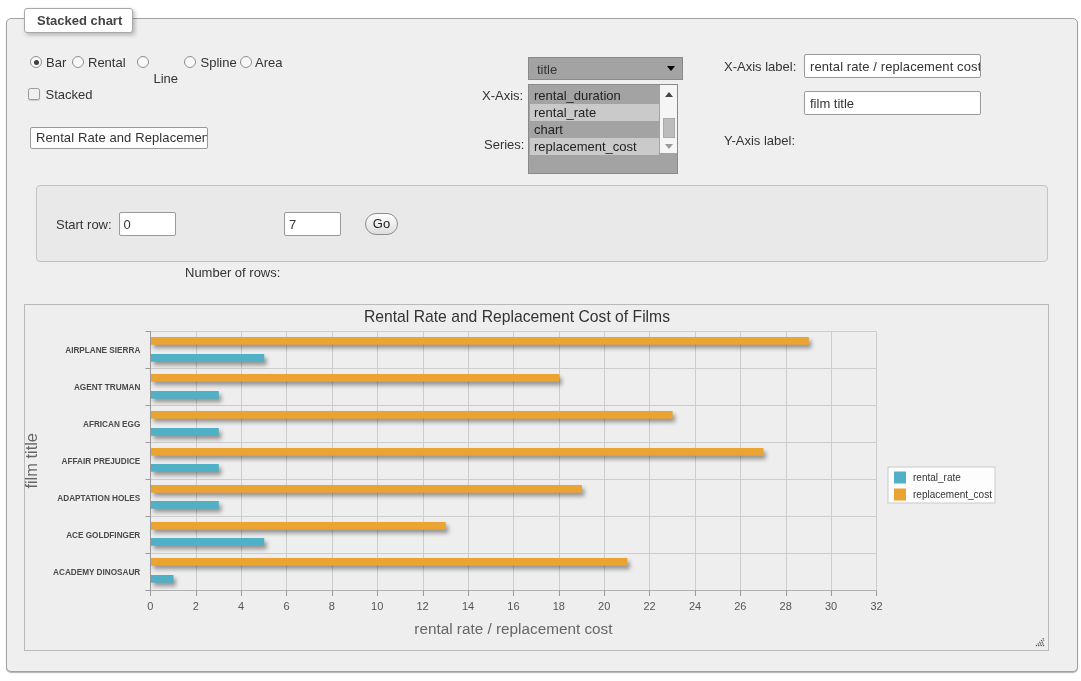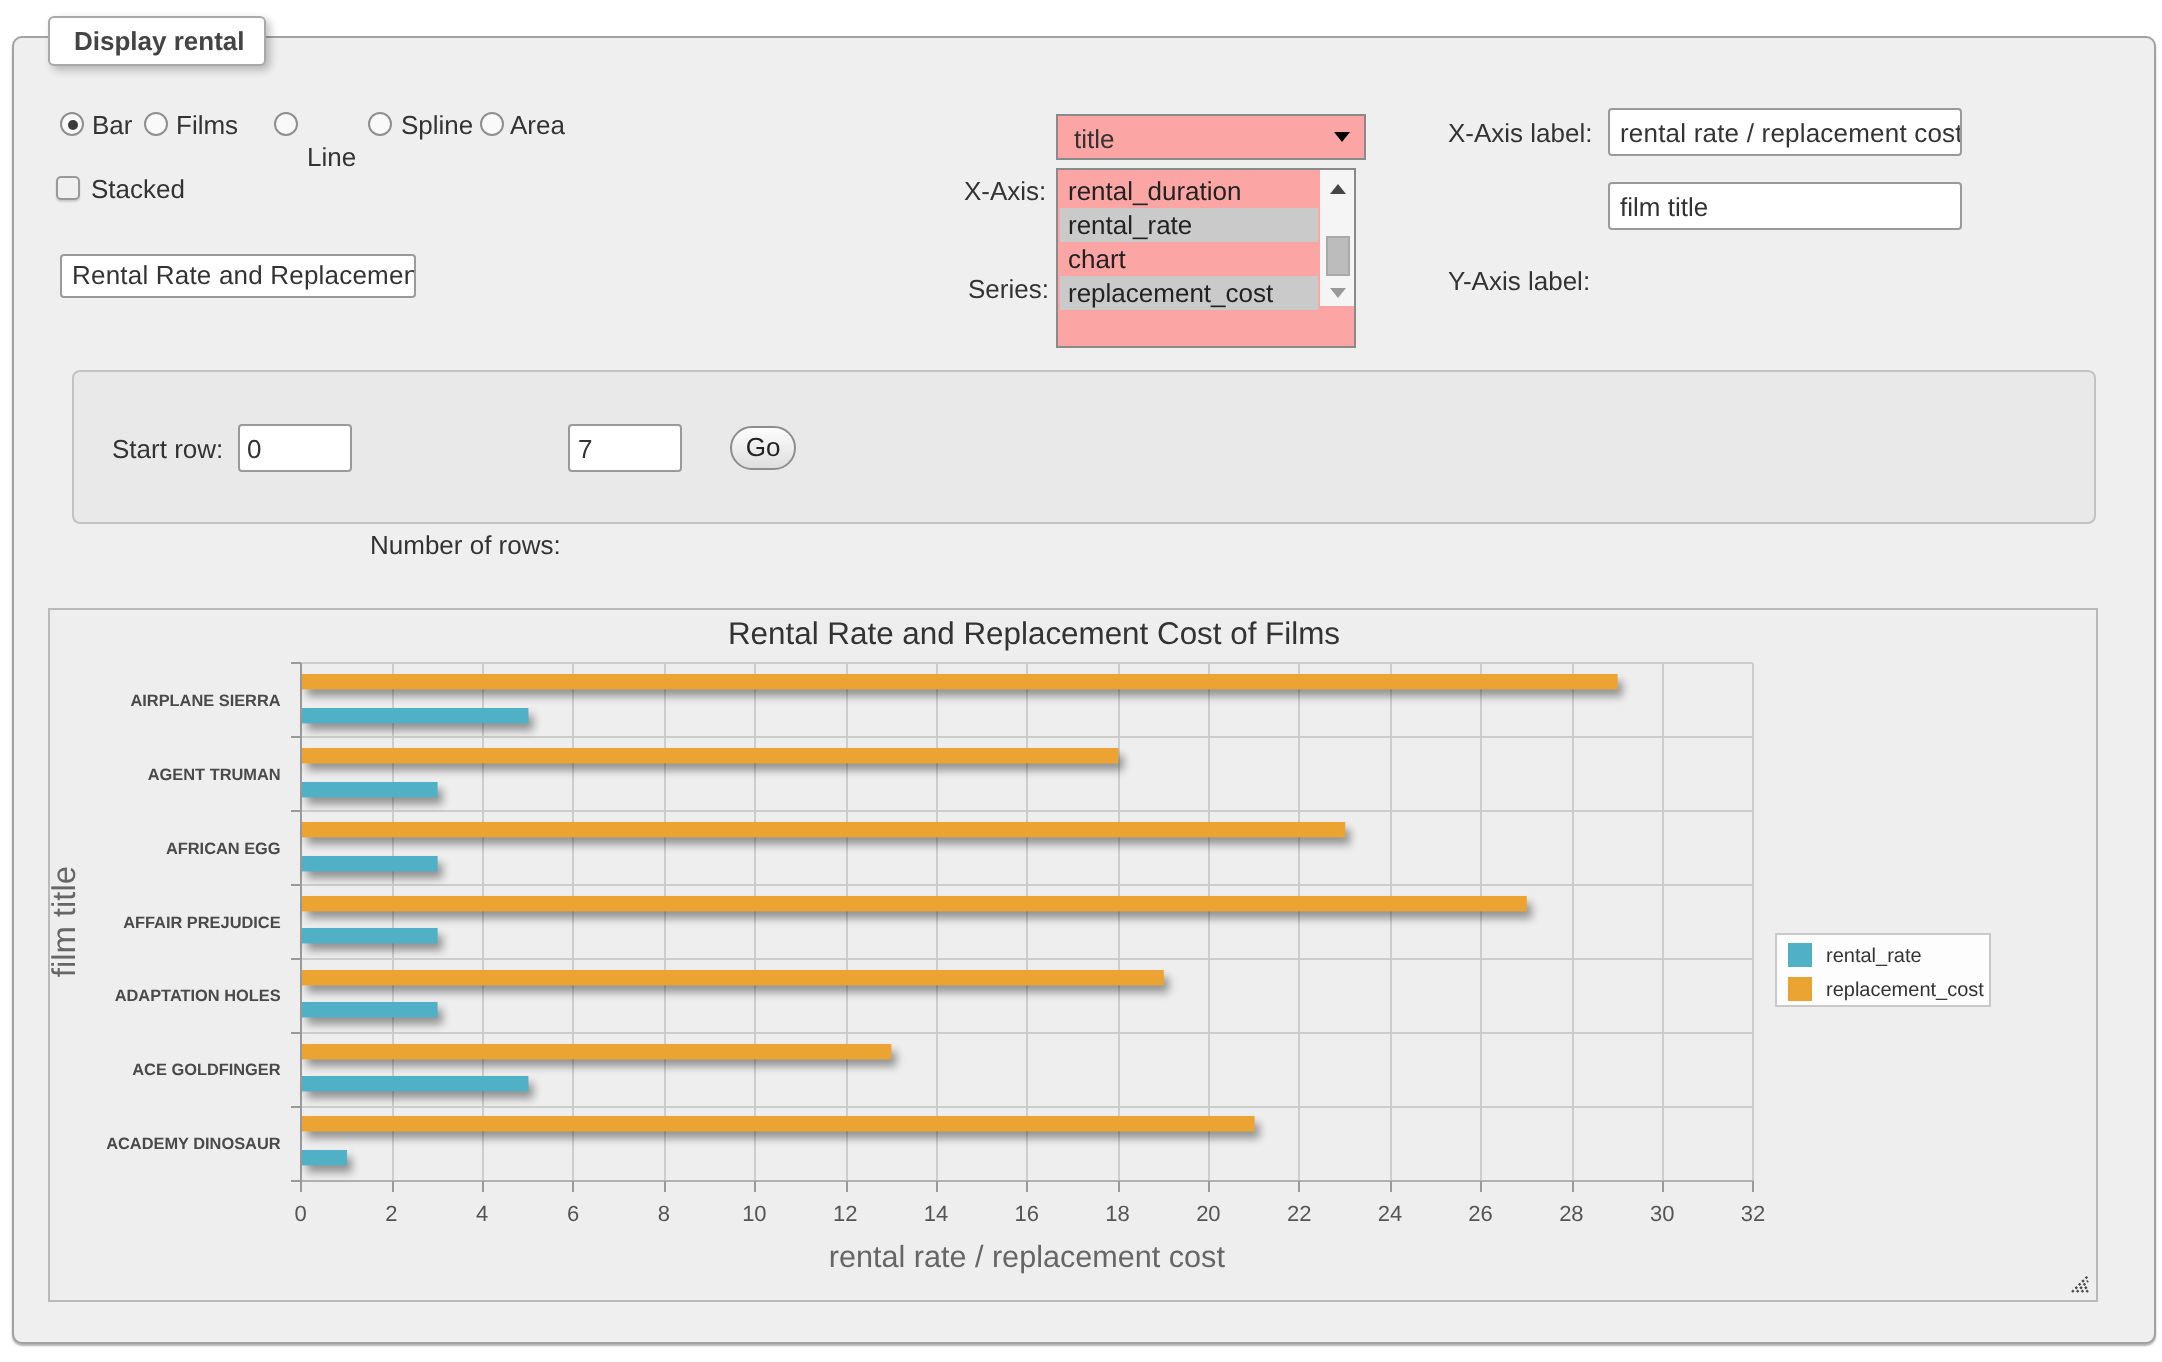--- a/index.html
+++ b/index.html
@@ -9,39 +9,39 @@
 .leg { left:24px; top:8px; height:25px; line-height:24px; padding:0 10px 0 12px; background:#fff;
   border:1px solid #a9a9a9; border-radius:3px; box-shadow:2px 2px 4px rgba(0,0,0,0.25);
   font-weight:bold; color:#444; font-size:13px; }
 .radio { width:12px; height:12px; border:1px solid #8f8f8f; border-radius:50%; background:#f9f9f9; }
 .radio.sel::after { content:""; position:absolute; left:3.25px; top:3.25px; width:5.5px; height:5.5px;
   border-radius:50%; background:#3c3c3c; }
 .chk { width:12px; height:12px; border:1px solid #999; border-radius:2.5px; background:#f0f0f0; box-shadow:0 1px 1px rgba(0,0,0,0.15); }
 .lbl { line-height:14px; white-space:nowrap; }
 input.txt { position:absolute; border:1px solid #9a9a9a; border-radius:2px; background:#fff; color:#333;
   font-family:"Liberation Sans",sans-serif; font-size:13px; padding:0 0 0 4px; }
-.selbox { background:#fca5a5; border:1px solid #8a8a8a; }
+.selbox { background:#a3a3a3; border:1px solid #8a8a8a; }
 .panel { left:36px; top:185px; width:1012px; height:77px; background:#e9e9e9;
   border:1px solid #c3c3c3; border-radius:4px; }
 .gobtn { left:365px; top:213px; width:33px; height:22px; border:1px solid #8d8d8d; border-radius:11px;
   background:linear-gradient(#fdfdfd,#dedede); text-align:center; line-height:20px; color:#222; }
 .chartbox { left:24px; top:304px; width:1025px; height:347px; background:#eeeeee;
   border:1px solid #b9b9b9; }
 .opt { position:absolute; left:1px; height:17px; line-height:17px; padding-left:4px; width:129px;
   font-size:13px; color:#222; white-space:nowrap; overflow:hidden; }
 </style></head>
 <body>
 <div id="page">
   <div class="abs fieldset"></div>
-  <div class="abs leg">Display rental</div>
+  <div class="abs leg">Stacked chart</div>
 
   <div class="abs radio sel" style="left:29.5px;top:55.5px;"></div>
   <div class="abs lbl" style="left:46px;top:56px;">Bar</div>
   <div class="abs radio" style="left:71.5px;top:55.5px;"></div>
-  <div class="abs lbl" style="left:88px;top:56px;">Films</div>
+  <div class="abs lbl" style="left:88px;top:56px;">Rental</div>
   <div class="abs radio" style="left:137px;top:55.5px;"></div>
   <div class="abs lbl" style="left:153.5px;top:72px;">Line</div>
   <div class="abs radio" style="left:184px;top:55.5px;"></div>
   <div class="abs lbl" style="left:200.5px;top:56px;">Spline</div>
   <div class="abs radio" style="left:240px;top:55.5px;"></div>
   <div class="abs lbl" style="left:255px;top:56px;">Area</div>
 
   <div class="abs chk" style="left:28.3px;top:87.7px;"></div>
   <div class="abs lbl" style="left:45.5px;top:88px;">Stacked</div>
 

